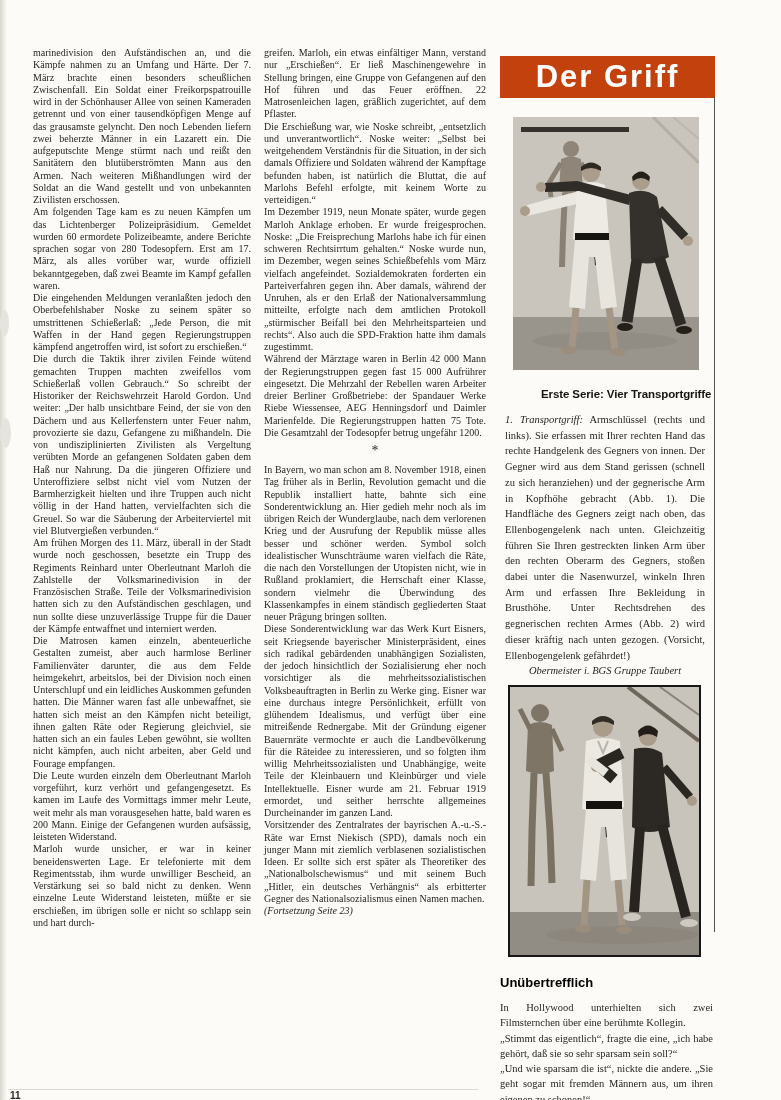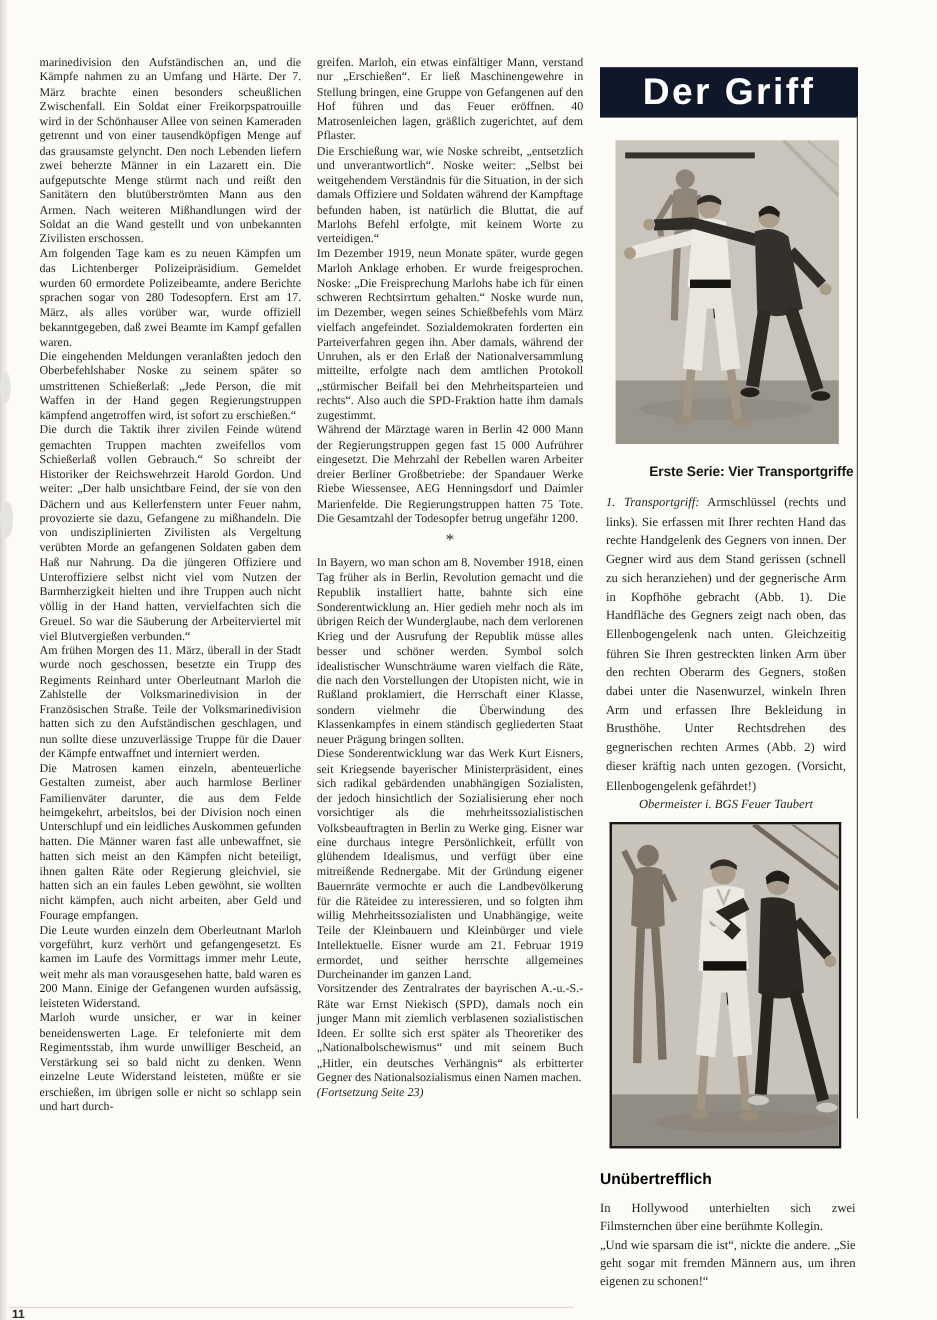--- a/index.html
+++ b/index.html
@@ -15,21 +15,21 @@
   .edge-bottom{position:absolute;left:8px;top:1089px;width:470px;height:1px;background:#dcd9d2;}
 
   .col{position:absolute;top:47px;text-align:justify;}
   .col p{margin:0;font-size:10px;line-height:12.25px;}
   .col-left{left:33px;width:218px;}
   .col-mid{left:264px;width:222px;}
   .star{ text-align:center;font-size:14px;line-height:13px;margin:5px 0 7px 0;color:#2a2824;}
   .continuation{font-style:italic;text-align:left;}
 
   .sidebar{position:absolute;left:500px;top:56px;width:215px;}
-  .banner{width:215px;height:42px;background:#0f172a;display:flex;align-items:center;justify-content:center;}
+  .banner{width:215px;height:42px;background:#c2410c;display:flex;align-items:center;justify-content:center;}
   .banner span{
     font-family:"Liberation Sans","DejaVu Sans",sans-serif;
     font-weight:bold;font-size:31px;color:#ffffff;letter-spacing:2px;
   }
   .photo{background:#c9c5bc;}
   .photo1{margin:19px 0 0 13px;width:186px;height:253px;}
   .photo2{margin:6px 0 0 8px;width:189px;height:268px;border:2px solid #171717;}
   .photo svg{display:block;}
   .caption{
     margin:18px 0 0 5px;font-family:"Liberation Sans","DejaVu Sans",sans-serif;
@@ -65,21 +65,21 @@
     <p>Am folgenden Tage kam es zu neuen Kämpfen um das Lichtenberger Polizeipräsidium. Gemeldet wurden 60 ermordete Polizeibeamte, andere Berichte sprachen sogar von 280 Todesopfern. Erst am 17. März, als alles vorüber war, wurde offiziell bekanntgegeben, daß zwei Beamte im Kampf gefallen waren.</p>
     <p>Die eingehenden Meldungen veranlaßten jedoch den Oberbefehlshaber Noske zu seinem später so umstrittenen Schießerlaß: „Jede Person, die mit Waffen in der Hand gegen Regierungstruppen kämpfend angetroffen wird, ist sofort zu erschießen.“</p>
     <p>Die durch die Taktik ihrer zivilen Feinde wütend gemachten Truppen machten zweifellos vom Schießerlaß vollen Gebrauch.“ So schreibt der Historiker der Reichswehrzeit Harold Gordon. Und weiter: „Der halb unsichtbare Feind, der sie von den Dächern und aus Kellerfenstern unter Feuer nahm, provozierte sie dazu, Gefangene zu mißhandeln. Die von undisziplinierten Zivilisten als Vergeltung verübten Morde an gefangenen Soldaten gaben dem Haß nur Nahrung. Da die jüngeren Offiziere und Unteroffiziere selbst nicht viel vom Nutzen der Barmherzigkeit hielten und ihre Truppen auch nicht völlig in der Hand hatten, vervielfachten sich die Greuel. So war die Säuberung der Arbeiterviertel mit viel Blutvergießen verbunden.“</p>
     <p>Am frühen Morgen des 11. März, überall in der Stadt wurde noch geschossen, besetzte ein Trupp des Regiments Reinhard unter Oberleutnant Marloh die Zahlstelle der Volksmarinedivision in der Französischen Straße. Teile der Volksmarinedivision hatten sich zu den Aufständischen geschlagen, und nun sollte diese unzuverlässige Truppe für die Dauer der Kämpfe entwaffnet und interniert werden.</p>
     <p>Die Matrosen kamen einzeln, abenteuerliche Gestalten zumeist, aber auch harmlose Berliner Familienväter darunter, die aus dem Felde heimgekehrt, arbeitslos, bei der Division noch einen Unterschlupf und ein leidliches Auskommen gefunden hatten. Die Männer waren fast alle unbewaffnet, sie hatten sich meist an den Kämpfen nicht beteiligt, ihnen galten Räte oder Regierung gleichviel, sie hatten sich an ein faules Leben gewöhnt, sie wollten nicht kämpfen, auch nicht arbeiten, aber Geld und Fourage empfangen.</p>
     <p>Die Leute wurden einzeln dem Oberleutnant Marloh vorgeführt, kurz verhört und gefangengesetzt. Es kamen im Laufe des Vormittags immer mehr Leute, weit mehr als man vorausgesehen hatte, bald waren es 200 Mann. Einige der Gefangenen wurden aufsässig, leisteten Widerstand.</p>
     <p>Marloh wurde unsicher, er war in keiner beneidenswerten Lage. Er telefonierte mit dem Regimentsstab, ihm wurde unwilliger Bescheid, an Verstärkung sei so bald nicht zu denken. Wenn einzelne Leute Widerstand leisteten, müßte er sie erschießen, im übrigen solle er nicht so schlapp sein und hart durch-</p>
   </div>
 
   <div class="col col-mid">
-    <p>greifen. Marloh, ein etwas einfältiger Mann, verstand nur „Erschießen“. Er ließ Maschinengewehre in Stellung bringen, eine Gruppe von Gefangenen auf den Hof führen und das Feuer eröffnen. 40 Matrosenleichen lagen, gräßlich zugerichtet, auf dem Pflaster.</p>
+    <p>greifen. Marloh, ein etwas einfältiger Mann, verstand nur „Erschießen“. Er ließ Maschinengewehre in Stellung bringen, eine Gruppe von Gefangenen auf den Hof führen und das Feuer eröffnen. 22 Matrosenleichen lagen, gräßlich zugerichtet, auf dem Pflaster.</p>
     <p>Die Erschießung war, wie Noske schreibt, „entsetzlich und unverantwortlich“. Noske weiter: „Selbst bei weitgehendem Verständnis für die Situation, in der sich damals Offiziere und Soldaten während der Kampftage befunden haben, ist natürlich die Bluttat, die auf Marlohs Befehl erfolgte, mit keinem Worte zu verteidigen.“</p>
     <p>Im Dezember 1919, neun Monate später, wurde gegen Marloh Anklage erhoben. Er wurde freigesprochen. Noske: „Die Freisprechung Marlohs habe ich für einen schweren Rechtsirrtum gehalten.“ Noske wurde nun, im Dezember, wegen seines Schießbefehls vom März vielfach angefeindet. Sozialdemokraten forderten ein Parteiverfahren gegen ihn. Aber damals, während der Unruhen, als er den Erlaß der Nationalversammlung mitteilte, erfolgte nach dem amtlichen Protokoll „stürmischer Beifall bei den Mehrheitsparteien und rechts“. Also auch die SPD-Fraktion hatte ihm damals zugestimmt.</p>
     <p>Während der Märztage waren in Berlin 42 000 Mann der Regierungstruppen gegen fast 15 000 Aufrührer eingesetzt. Die Mehrzahl der Rebellen waren Arbeiter dreier Berliner Großbetriebe: der Spandauer Werke Riebe Wiessensee, AEG Henningsdorf und Daimler Marienfelde. Die Regierungstruppen hatten 75 Tote. Die Gesamtzahl der Todesopfer betrug ungefähr 1200.</p>
     <div class="star">*</div>
     <p>In Bayern, wo man schon am 8. November 1918, einen Tag früher als in Berlin, Revolution gemacht und die Republik installiert hatte, bahnte sich eine Sonderentwicklung an. Hier gedieh mehr noch als im übrigen Reich der Wunderglaube, nach dem verlorenen Krieg und der Ausrufung der Republik müsse alles besser und schöner werden. Symbol solch idealistischer Wunschträume waren vielfach die Räte, die nach den Vorstellungen der Utopisten nicht, wie in Rußland proklamiert, die Herrschaft einer Klasse, sondern vielmehr die Überwindung des Klassenkampfes in einem ständisch gegliederten Staat neuer Prägung bringen sollten.</p>
     <p>Diese Sonderentwicklung war das Werk Kurt Eisners, seit Kriegsende bayerischer Ministerpräsident, eines sich radikal gebärdenden unabhängigen Sozialisten, der jedoch hinsichtlich der Sozialisierung eher noch vorsichtiger als die mehrheitssozialistischen Volksbeauftragten in Berlin zu Werke ging. Eisner war eine durchaus integre Persönlichkeit, erfüllt von glühendem Idealismus, und verfügt über eine mitreißende Rednergabe. Mit der Gründung eigener Bauernräte vermochte er auch die Landbevölkerung für die Räteidee zu interessieren, und so folgten ihm willig Mehrheitssozialisten und Unabhängige, weite Teile der Kleinbauern und Kleinbürger und viele Intellektuelle. Eisner wurde am 21. Februar 1919 ermordet, und seither herrschte allgemeines Durcheinander im ganzen Land.</p>
     <p>Vorsitzender des Zentralrates der bayrischen A.-u.-S.-Räte war Ernst Niekisch (SPD), damals noch ein junger Mann mit ziemlich verblasenen sozialistischen Ideen. Er sollte sich erst später als Theoretiker des „Nationalbolschewismus“ und mit seinem Buch „Hitler, ein deutsches Verhängnis“ als erbitterter Gegner des Nationalsozialismus einen Namen machen.</p>
     <p class="continuation">(Fortsetzung Seite 23)</p>
   </div>
 
@@ -133,21 +133,21 @@
           <ellipse cx="112" cy="210" rx="8" ry="4" fill="#241f19"></ellipse>
           <ellipse cx="171" cy="213" rx="8" ry="4" fill="#241f19"></ellipse>
         </g>
       </svg>
     </div>
 
     <h3 class="caption">Erste Serie: Vier Transportgriffe</h3>
 
     <p class="instr"><em class="lead">1. Transportgriff:</em> <span>Armschlüssel (rechts und links). Sie erfassen mit Ihrer rechten Hand das rechte Handgelenk des Gegners von innen. Der Gegner wird aus dem Stand gerissen (schnell zu sich heranziehen) und der gegnerische Arm in Kopfhöhe gebracht (Abb. 1). Die Handfläche des Gegners zeigt nach oben, das Ellenbogengelenk nach unten. Gleichzeitig führen Sie Ihren gestreckten linken Arm über den rechten Oberarm des Gegners, stoßen dabei unter die Nasenwurzel, winkeln Ihren Arm und erfassen Ihre Bekleidung in Brusthöhe. Unter Rechtsdrehen des gegnerischen rechten Armes (Abb. 2) wird dieser kräftig nach unten gezogen. (Vorsicht, Ellenbogengelenk gefährdet!)</span></p>
 
-    <p class="author">Obermeister i. BGS Feuer Taubert</p>
+    <p class="author">Obermeister i. BGS Gruppe Taubert</p>
 
     <div class="photo photo2" role="img" aria-label="Demonstration des Armschlüssels vor einer Anatomietafel (Abb. 2)">
       <svg width="189" height="268" viewBox="0 0 189 268" xmlns="http://www.w3.org/2000/svg">
         <rect width="189" height="268" fill="#c8c4bb"></rect>
         <path d="M118 0 L189 54" stroke="#6e675c" stroke-width="4" fill="none"></path>
         <path d="M150 0 L189 28" stroke="#8a8378" stroke-width="2" fill="none"></path>
         <rect y="225" width="189" height="43" fill="#928d84"></rect>
         <ellipse cx="112" cy="248" rx="76" ry="9" fill="#857f76" opacity="0.45"></ellipse>
         <g>
           <circle cx="30" cy="26" r="9" fill="#7e7567"></circle>
@@ -183,20 +183,21 @@
           <path d="M130 140 L124 225" stroke="#28241f" stroke-width="10" fill="none"></path>
           <path d="M152 138 L176 230" stroke="#28241f" stroke-width="10" fill="none"></path>
           <ellipse cx="122" cy="230" rx="9" ry="4" fill="#cdc9c0"></ellipse>
           <ellipse cx="179" cy="236" rx="9" ry="4" fill="#cdc9c0"></ellipse>
         </g>
       </svg>
     </div>
 
     <h3 class="joke-heading">Unübertrefflich</h3>
     <p class="joke">In Hollywood unterhielten sich zwei Filmsternchen über eine berühmte Kollegin.</p>
+    <p class="joke">„Stimmt das eigentlich“, fragte die eine, „ich habe gehört, daß sie so sehr sparsam sein soll?“</p>
     <p class="joke">„Und wie sparsam die ist“, nickte die andere. „Sie geht sogar mit fremden Männern aus, um ihren eigenen zu schonen!“</p>
   </aside>
 
   <div class="rule-v"></div>
 
   <div class="page-num">11</div>
 
   <div class="edge-bottom"></div>
 
 </div>

